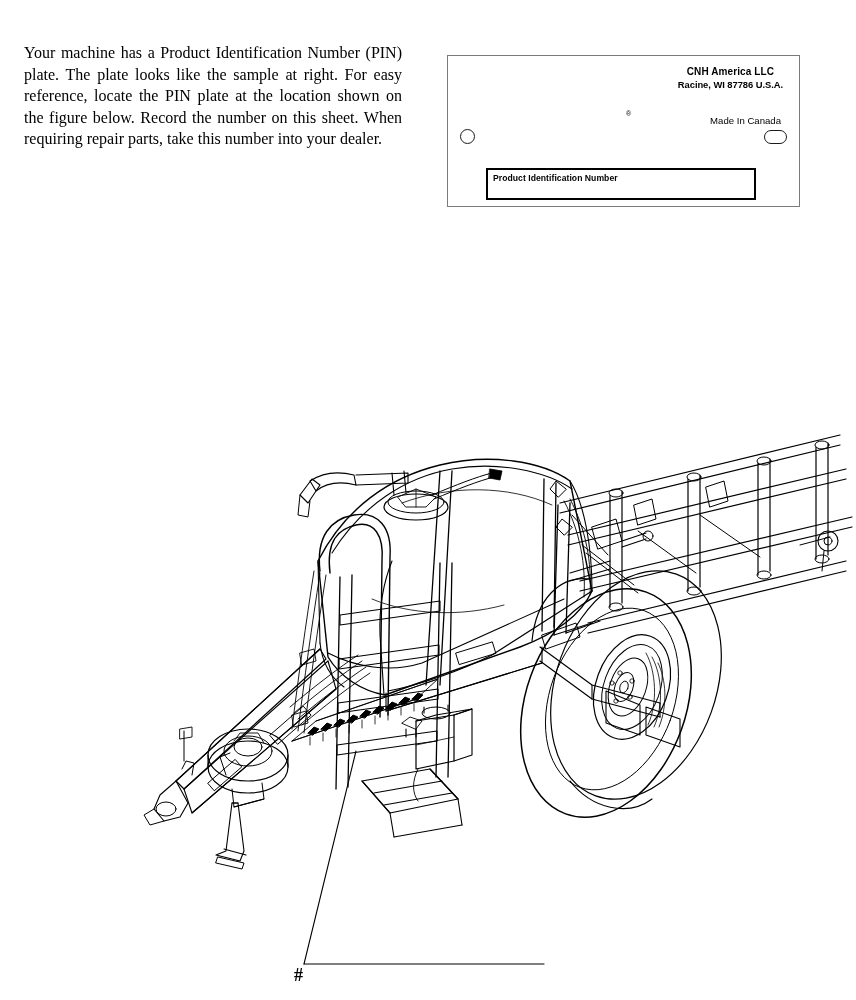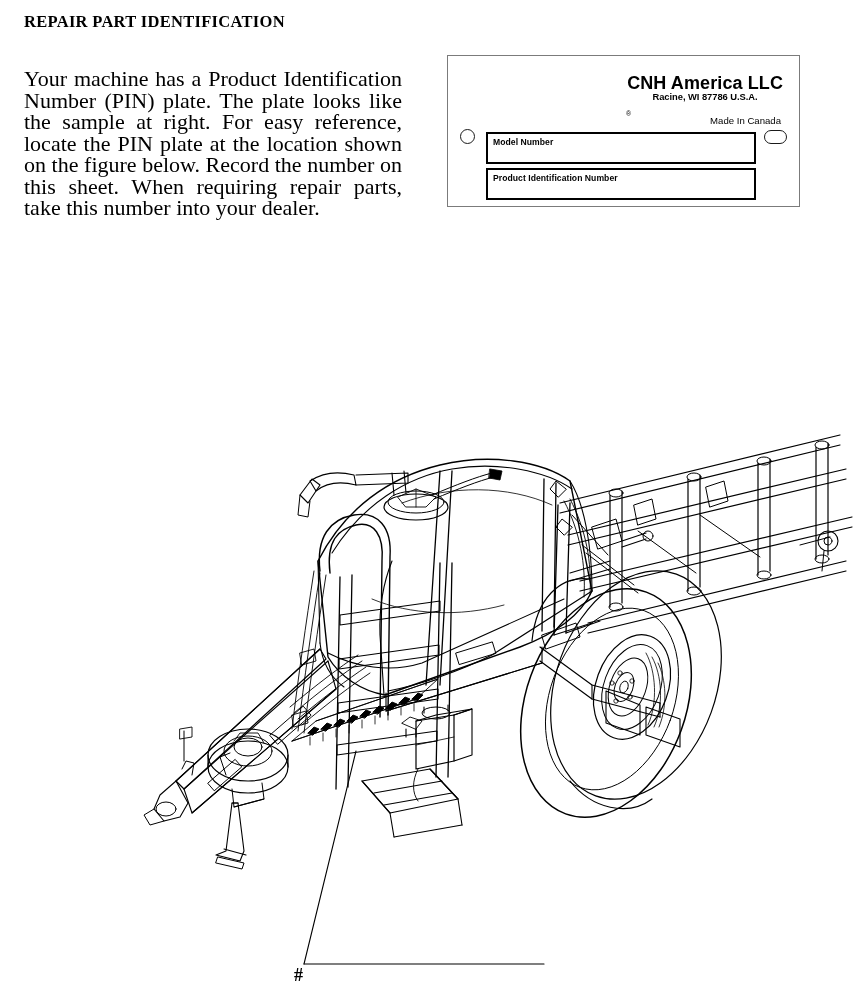--- a/index.html
+++ b/index.html
@@ -27,24 +27,24 @@
     top: 12px;
     font-family: "Liberation Serif", serif;
     font-size: 16.5px;
     font-weight: bold;
     letter-spacing: 0.3px;
     white-space: nowrap;
   }
   #body-copy {
     position: absolute;
     left: 24px;
-    top: 68px;
+    top: 42px;
     width: 378px;
     font-family: "Liberation Serif", serif;
-    font-size: 22px;
+    font-size: 16px;
     line-height: 21.5px;
     text-align: justify;
     text-justify: inter-word;
   }
 
   
   #pin-plate {
     position: absolute;
     left: 447px;
     top: 55px;
@@ -94,26 +94,25 @@
 
   
   #cnh-block {
     position: absolute;
     right: 16px;
     top: 8px;
     text-align: center;
     font-family: "Liberation Sans", sans-serif;
   }
   #cnh-name {
-    font-size: 18px;
+    font-size: 10px;
     font-weight: bold;
     letter-spacing: 0.1px;
     line-height: 15px;
     white-space: nowrap;
-    margin-top: 12px;
   }
   #cnh-address {
     font-size: 9.4px;
     font-weight: bold;
     line-height: 12px;
     white-space: nowrap;
     letter-spacing: -0.05px;
   }
   #made-in {
     position: absolute;
@@ -175,41 +174,37 @@
     font-size: 18px;
     font-weight: bold;
     line-height: 18px;
   }
 </style>
 </head>
 <body>
 
 <div id="page">
 
-  <div id="heading">REPAIR PART IDENTIFICATION</div>
 
   <div id="body-copy">Your machine has a Product Identification Number (PIN) plate.  The plate looks like the sample at right.  For easy reference, locate the PIN plate at the location shown on the figure below.  Record the number on this sheet.  When requiring repair parts, take this number into your dealer.</div>
 
   <div id="pin-plate">
 
     <div class="plate-hole-round"></div>
     <div class="plate-hole-slot"></div>
 
     <div id="case-reg">®</div>
 
     <div id="cnh-block">
       <div id="cnh-name">CNH America LLC</div>
       <div id="cnh-address">Racine, WI 87786  U.S.A.</div>
     </div>
 
     <div id="made-in">Made In Canada</div>
 
-    <div class="plate-field" id="field-model">
-      <span class="plate-field-label">Model Number</span>
-    </div>
 
     <div class="plate-field" id="field-pin">
       <span class="plate-field-label">Product Identification Number</span>
     </div>
   </div>
 
   <div id="machine-figure">
     <svg width="716" height="490" viewBox="0 0 716 490" xmlns="http://www.w3.org/2000/svg">
       <g fill="none" stroke="#000000" stroke-width="1.1" stroke-linejoin="round" stroke-linecap="round">
 

